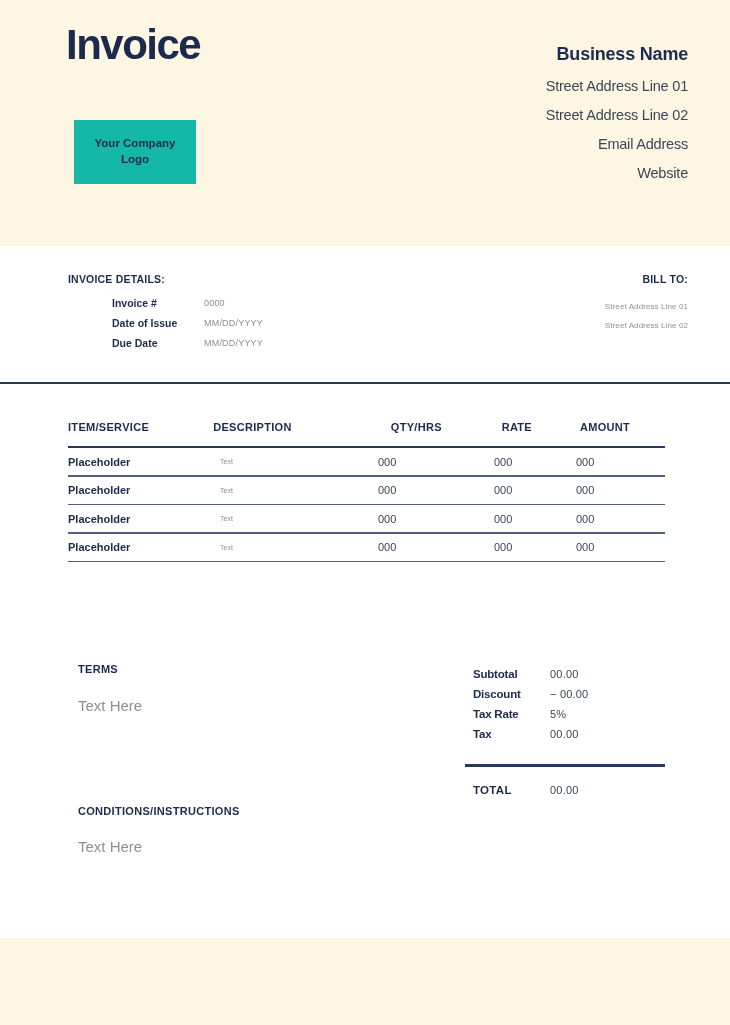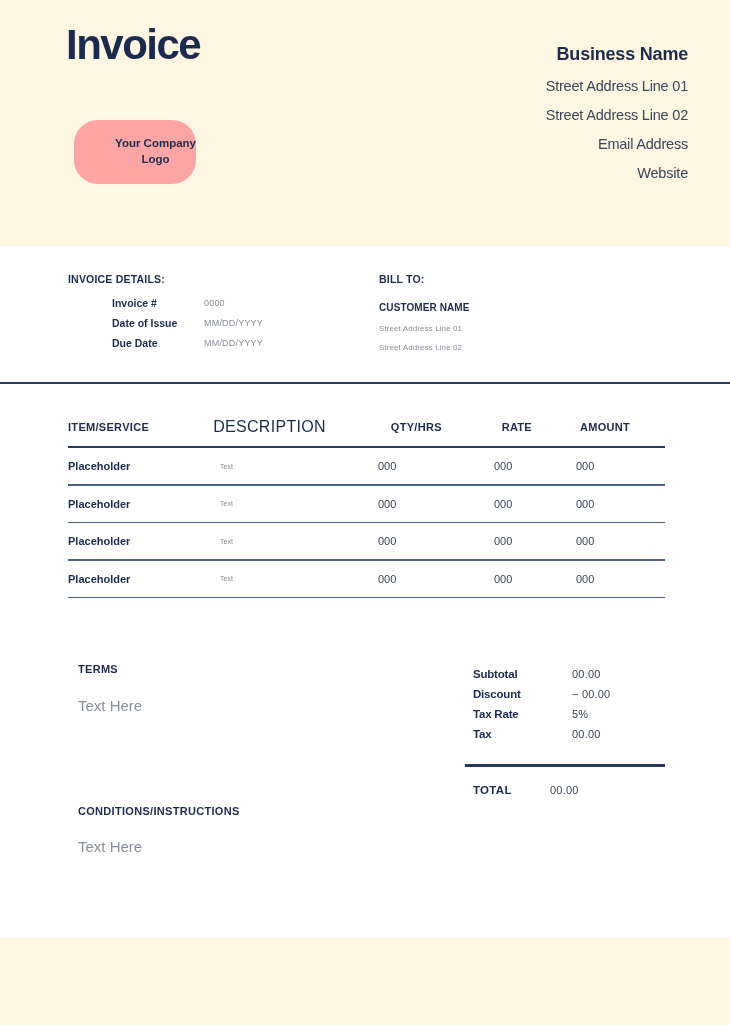--- a/index.html
+++ b/index.html
@@ -40,26 +40,25 @@
     letter-spacing: -1.5px;
     color: #1c2b4d;
     line-height: 1.2;
   }
   .logo-box {
     position: absolute;
     left: 74px;
     top: 120px;
     width: 122px;
     height: 64px;
-    background: #fca5a5;
+    background: #14b8a6;
     display: flex;
     align-items: center;
-    justify-content: flex-end;
+    justify-content: center;
     text-align: center;
-    border-radius: 24px;
   }
   .logo-box-text {
     font-size: 11.5px;
     font-weight: bold;
     line-height: 1.35;
     color: #1c2b4d;
   }
   .biz-block {
     position: absolute;
     right: 42px;
@@ -112,23 +111,24 @@
   }
   .details-value {
     font-size: 9px;
     font-weight: 400;
     color: #8a8f98;
     letter-spacing: 0.2px;
   }
 
   .billto-block {
     position: absolute;
-    right: 51px;
+    right: 42px;
     top: 273px;
     width: 300px;
+    text-align: right;
   }
   .billto-heading {
     font-size: 10.5px;
     font-weight: bold;
     letter-spacing: 0.2px;
     color: #1c2b4d;
     margin-bottom: 17px;
   }
   .billto-name {
     font-size: 10px;
@@ -179,21 +179,21 @@
     width: 100%;
     height: 2px;
     background: #2a3a5c;
   }
   .rule-thin {
     width: 100%;
     height: 1.5px;
     background: #50607f;
   }
   .tbody-row {
-    height: 36px;
+    height: 27px;
   }
   .cell-item {
     width: 152px;
     font-size: 11px;
     font-weight: bold;
     color: #1c2b4d;
   }
   .cell-desc {
     width: 158px;
     font-size: 7px;
@@ -253,21 +253,20 @@
   .totals-block {
     position: absolute;
     left: 473px;
     top: 668px;
     width: 200px;
   }
   .totals-row {
     display: flex;
     align-items: flex-start;
     margin-bottom: 8px;
-    gap: 22px;
   }
   .totals-label {
     width: 77px;
     font-size: 11.5px;
     font-weight: bold;
     letter-spacing: -0.2px;
     color: #1c2b4d;
   }
   .totals-value {
     font-size: 11px;
@@ -354,32 +353,31 @@
       <div class="details-value">MM/DD/YYYY</div>
     </div>
     <div class="details-row">
       <div class="details-label">Due Date</div>
       <div class="details-value">MM/DD/YYYY</div>
     </div>
   </div>
 
   <div class="billto-block">
     <div class="billto-heading">BILL TO:</div>
-    <div class="billto-name">CUSTOMER NAME</div>
     <div class="billto-line">Street Address Line 01</div>
     <div class="billto-line">Street Address Line 02</div>
   </div>
 
   <div class="main-divider"></div>
 
   <div class="table">
 
     <div class="trow thead">
       <div class="cell cell-item">ITEM/SERVICE</div>
-      <div class="cell cell-desc-h" style="width:186px;font-size:16px;font-weight:normal;letter-spacing:0.3px;color:#1c2b4d;">DESCRIPTION</div>
+      <div class="cell cell-desc-h" style="width:186px;font-size:11px;font-weight:bold;letter-spacing:0.3px;color:#1c2b4d;">DESCRIPTION</div>
       <div class="cell cell-qty">QTY/HRS</div>
       <div class="cell cell-rate">RATE</div>
       <div class="cell cell-amount">AMOUNT</div>
     </div>
 
     <div class="rule"></div>
 
     <div class="trow tbody-row">
       <div class="cell-item">Placeholder</div>
       <div class="cell-desc">Text</div>

